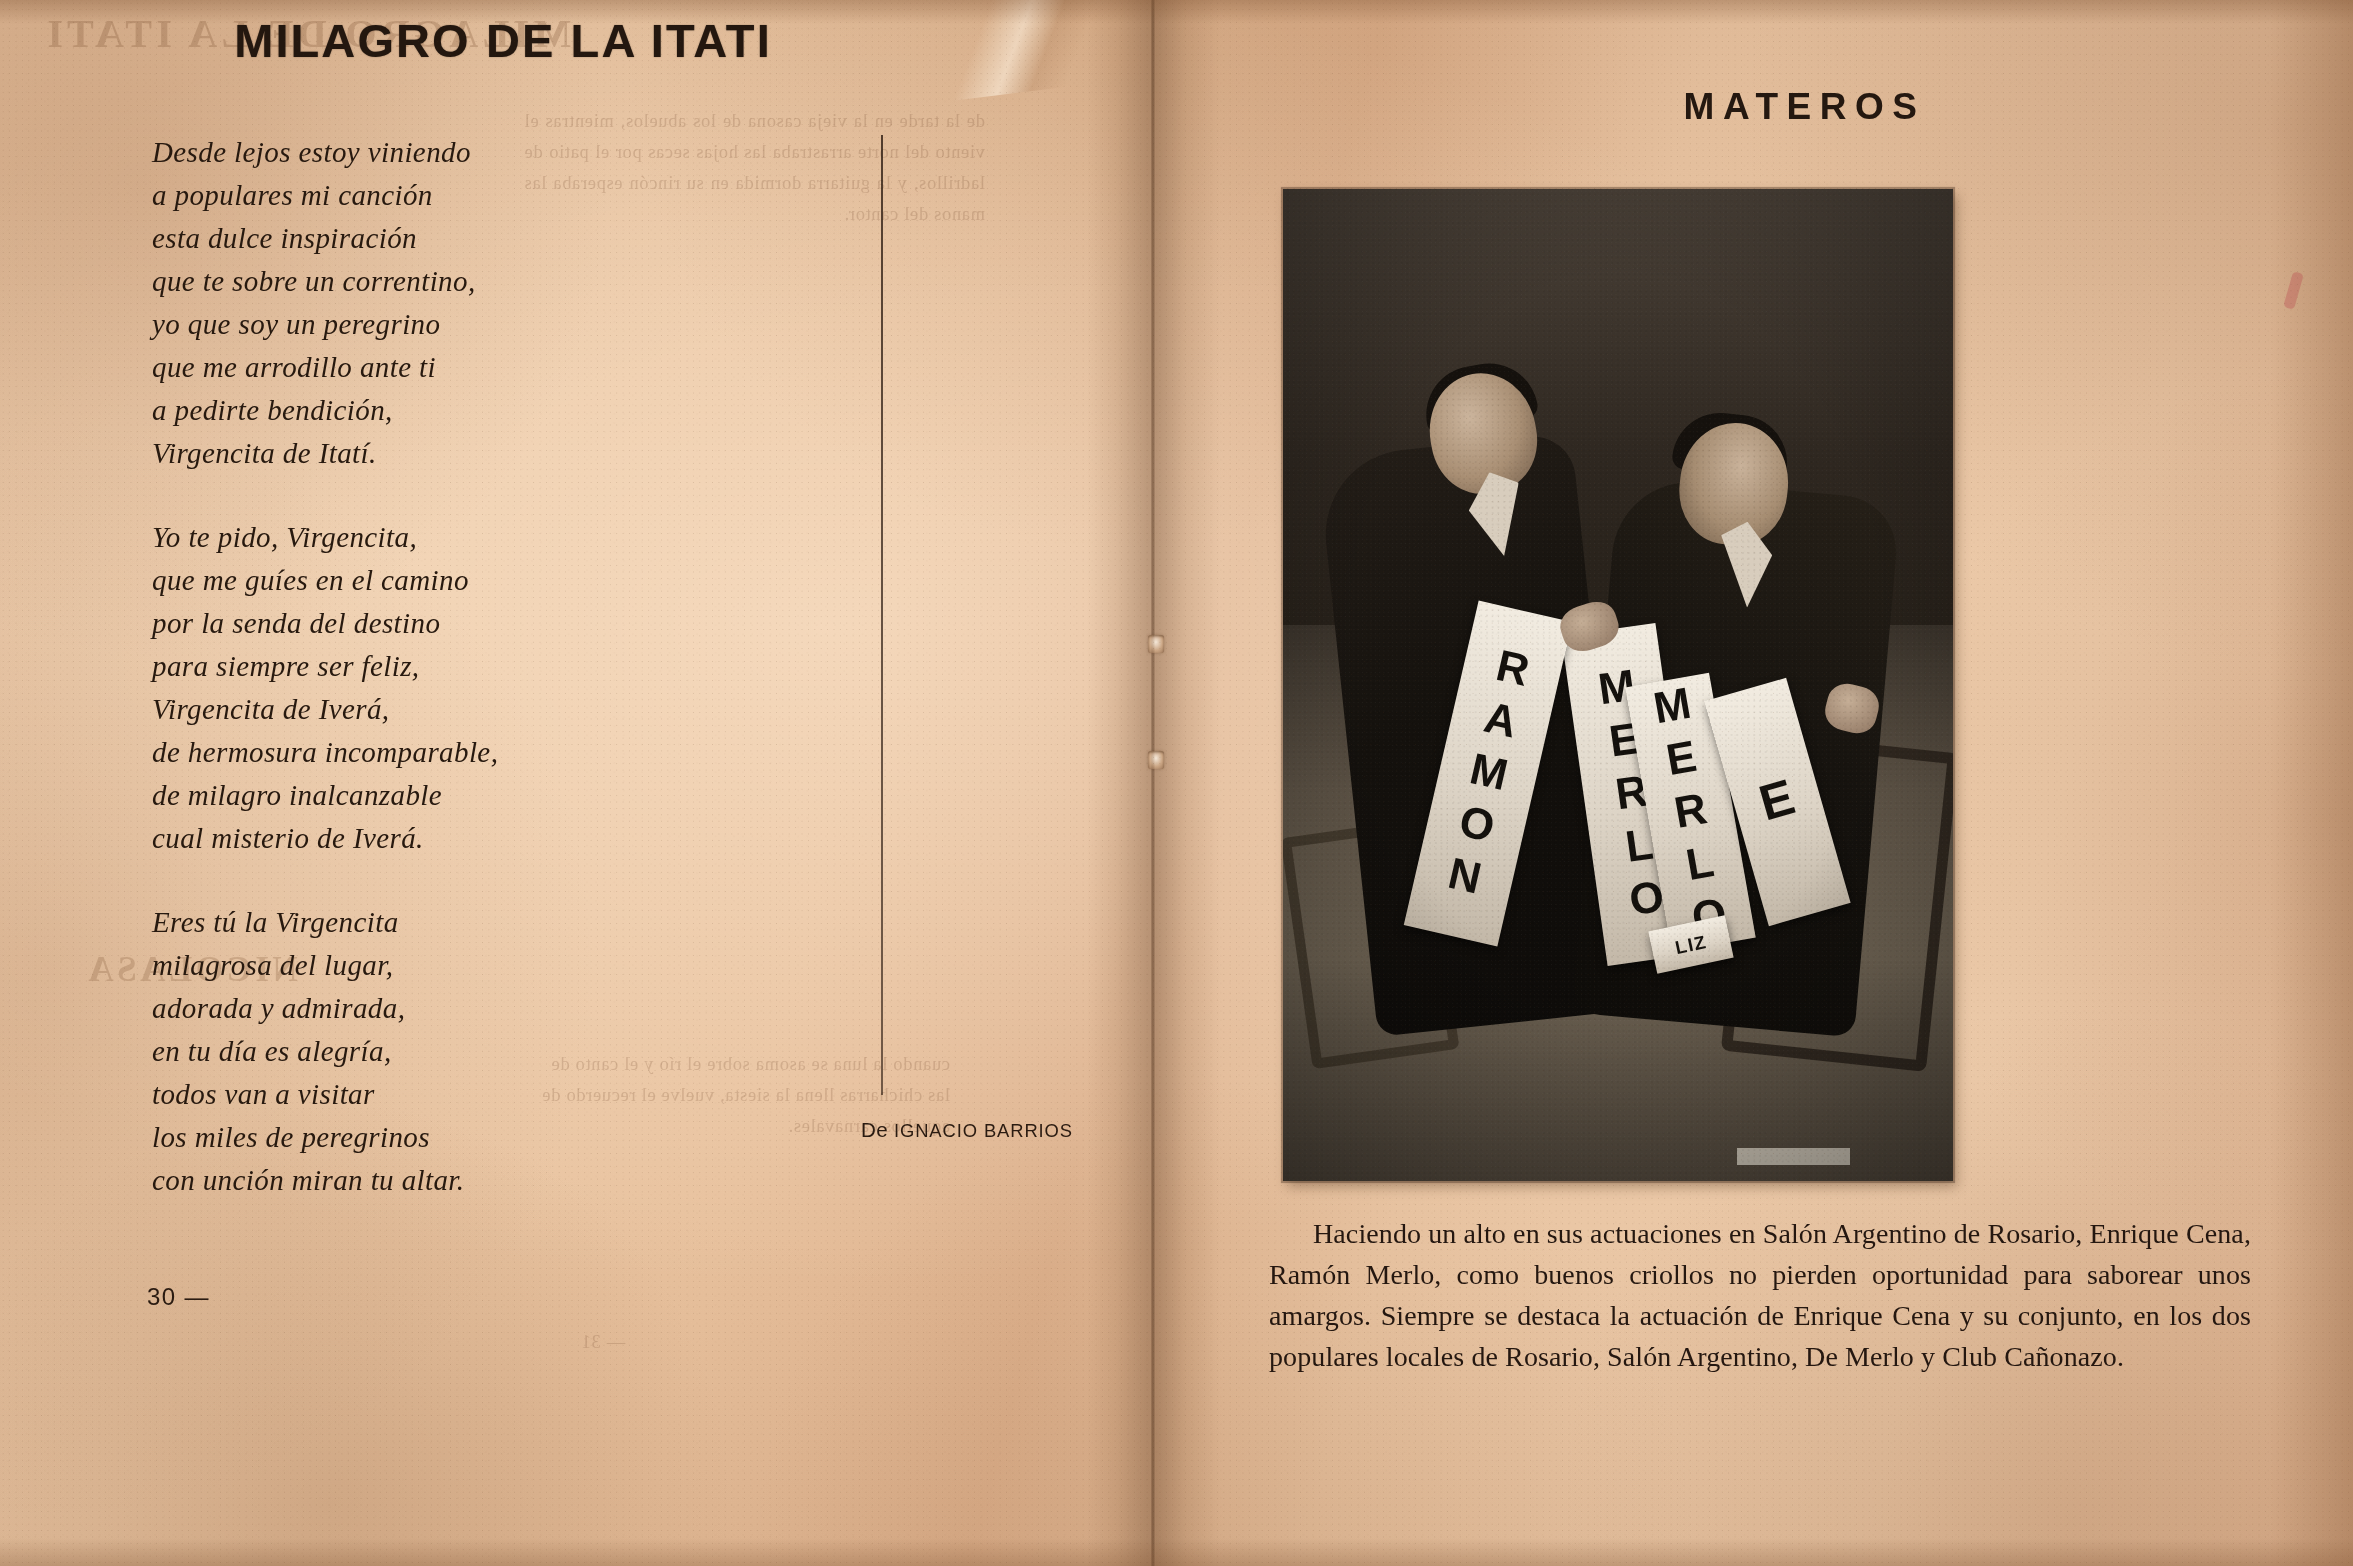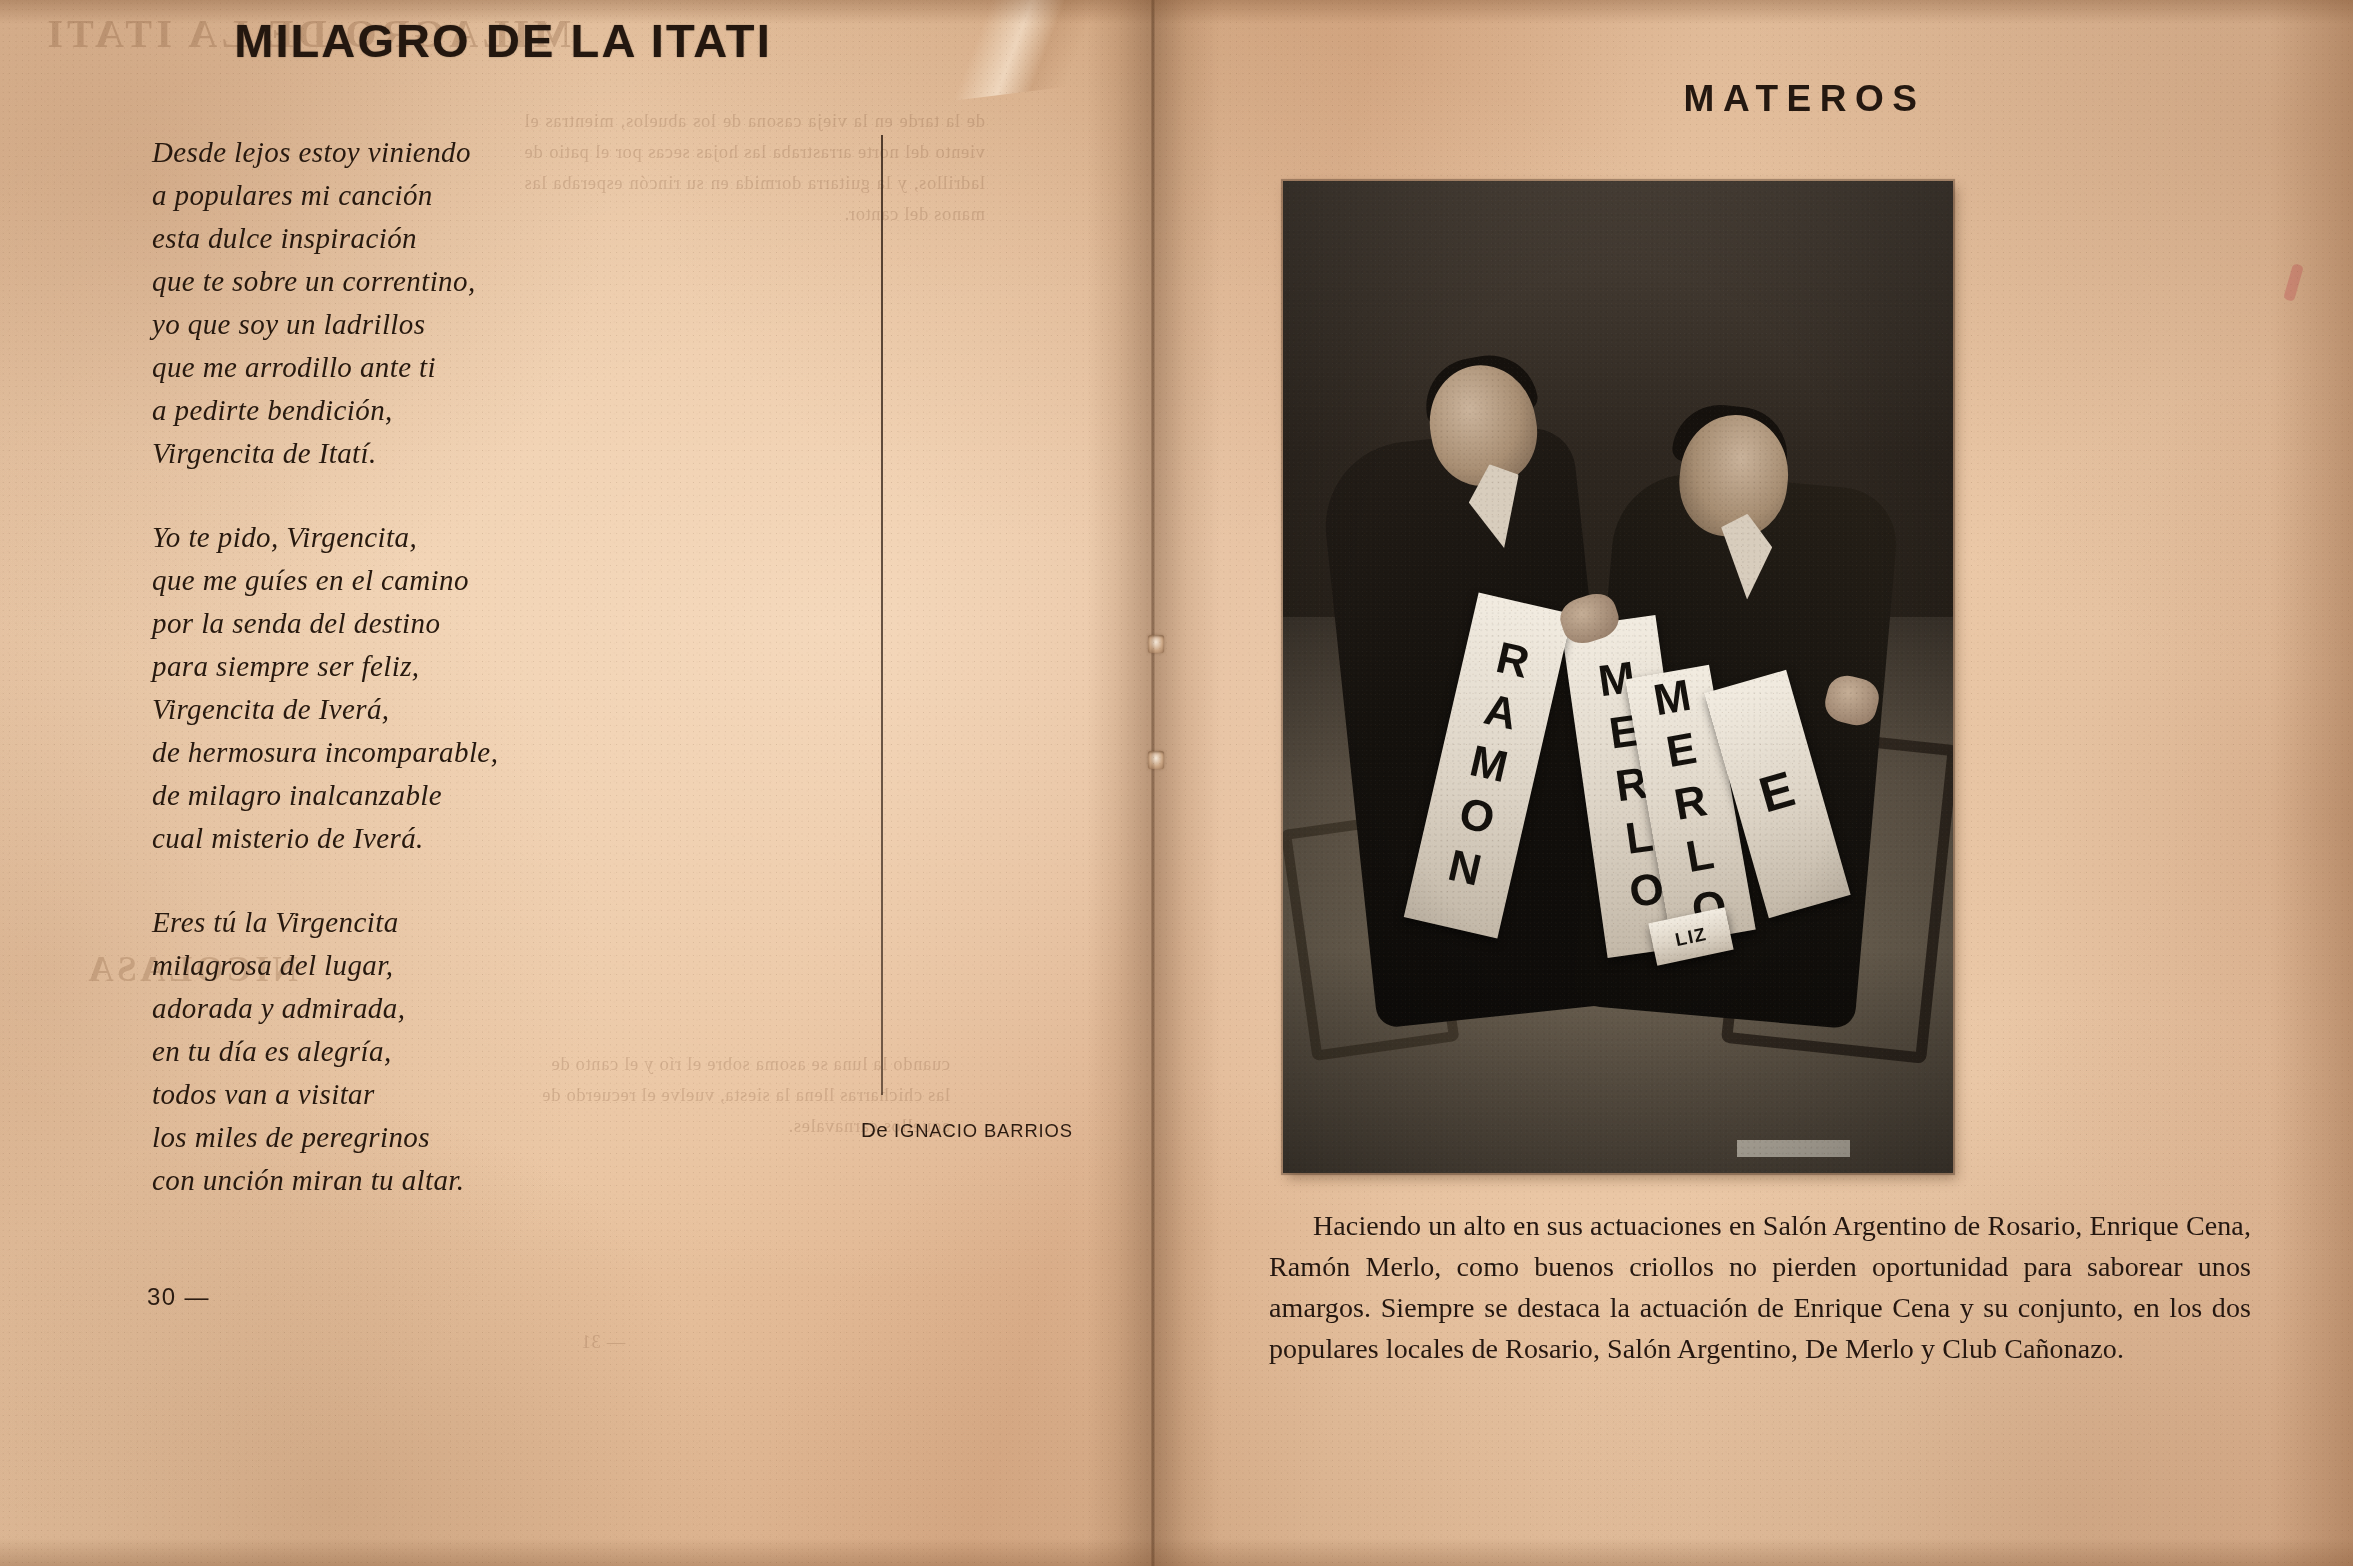--- a/index.html
+++ b/index.html
@@ -231,21 +231,21 @@
     top: 1283px;
     font-family: "Liberation Sans", sans-serif;
     font-size: 24px;
     color: #2a1b11;
     letter-spacing: 1.4px;
   }
 
   
   .page-right {
     position: absolute;
-    left: 1191px; top: 0;
+    left: 1191px; top: 8px;
     width: 1163px; height: 1122px;
   }
 
   .right-title {
     position: absolute;
     top: 78px;
     left: 0; right: 0;
     text-align: center;
     font-family: "Liberation Sans", sans-serif;
     font-weight: bold;
@@ -487,21 +487,21 @@
     <div class="ghost ghost-small">— 31</div>
 
     <div class="left-title">MILAGRO DE LA ITATI</div>
 
     <div class="poem">
       <div class="stanza">
         <div class="line">Desde lejos estoy viniendo</div>
         <div class="line">a populares mi canción</div>
         <div class="line">esta dulce inspiración</div>
         <div class="line">que te sobre un correntino,</div>
-        <div class="line">yo que soy un ladrillos</div>
+        <div class="line">yo que soy un peregrino</div>
         <div class="line">que me arrodillo ante ti</div>
         <div class="line">a pedirte bendición,</div>
         <div class="line">Virgencita de Itatí.</div>
       </div>
       <div class="stanza">
         <div class="line">Yo te pido, Virgencita,</div>
         <div class="line">que me guíes en el camino</div>
         <div class="line">por la senda del destino</div>
         <div class="line">para siempre ser feliz,</div>
         <div class="line">Virgencita de Iverá,</div>

